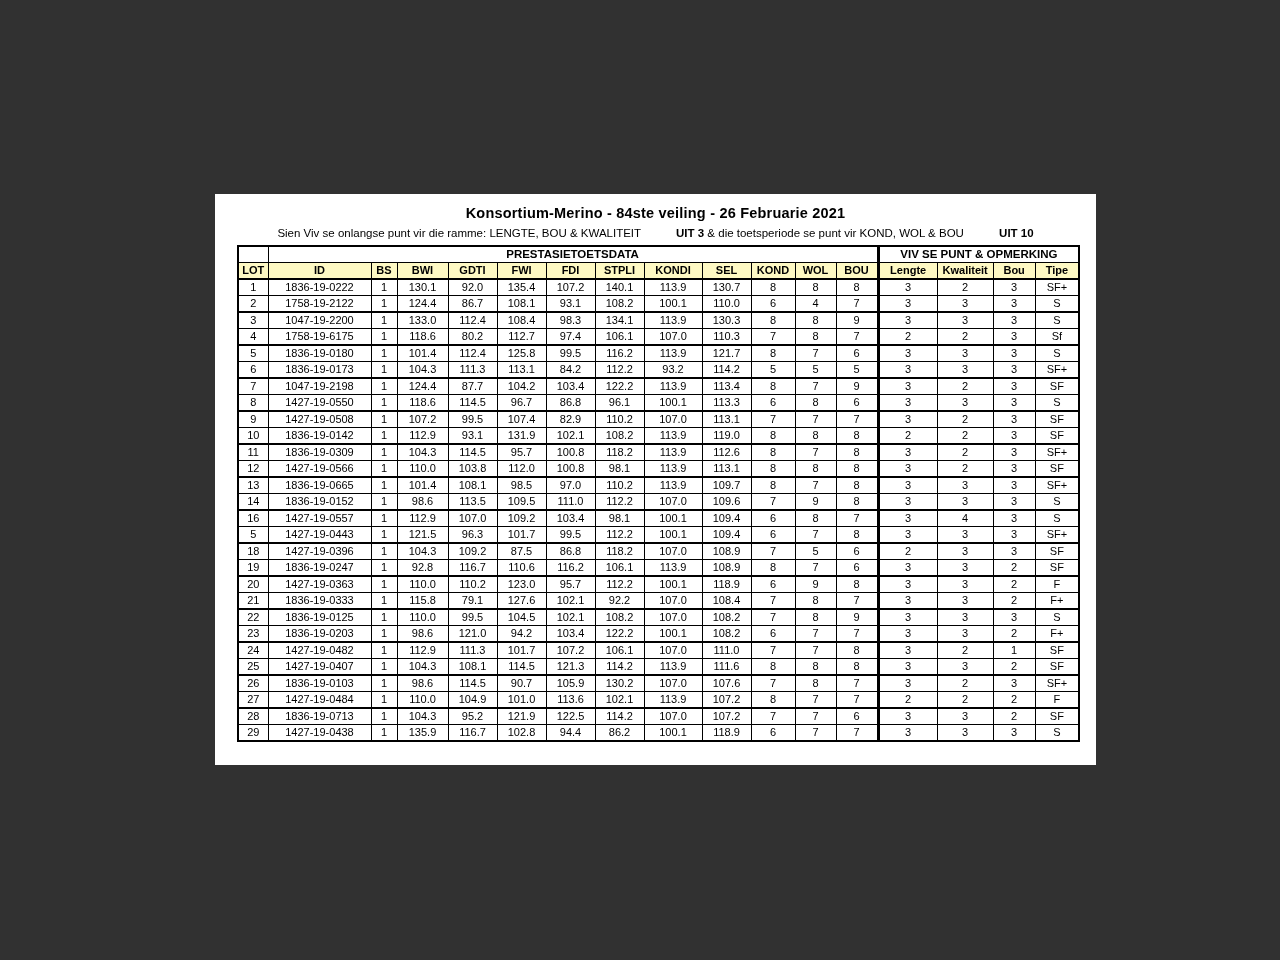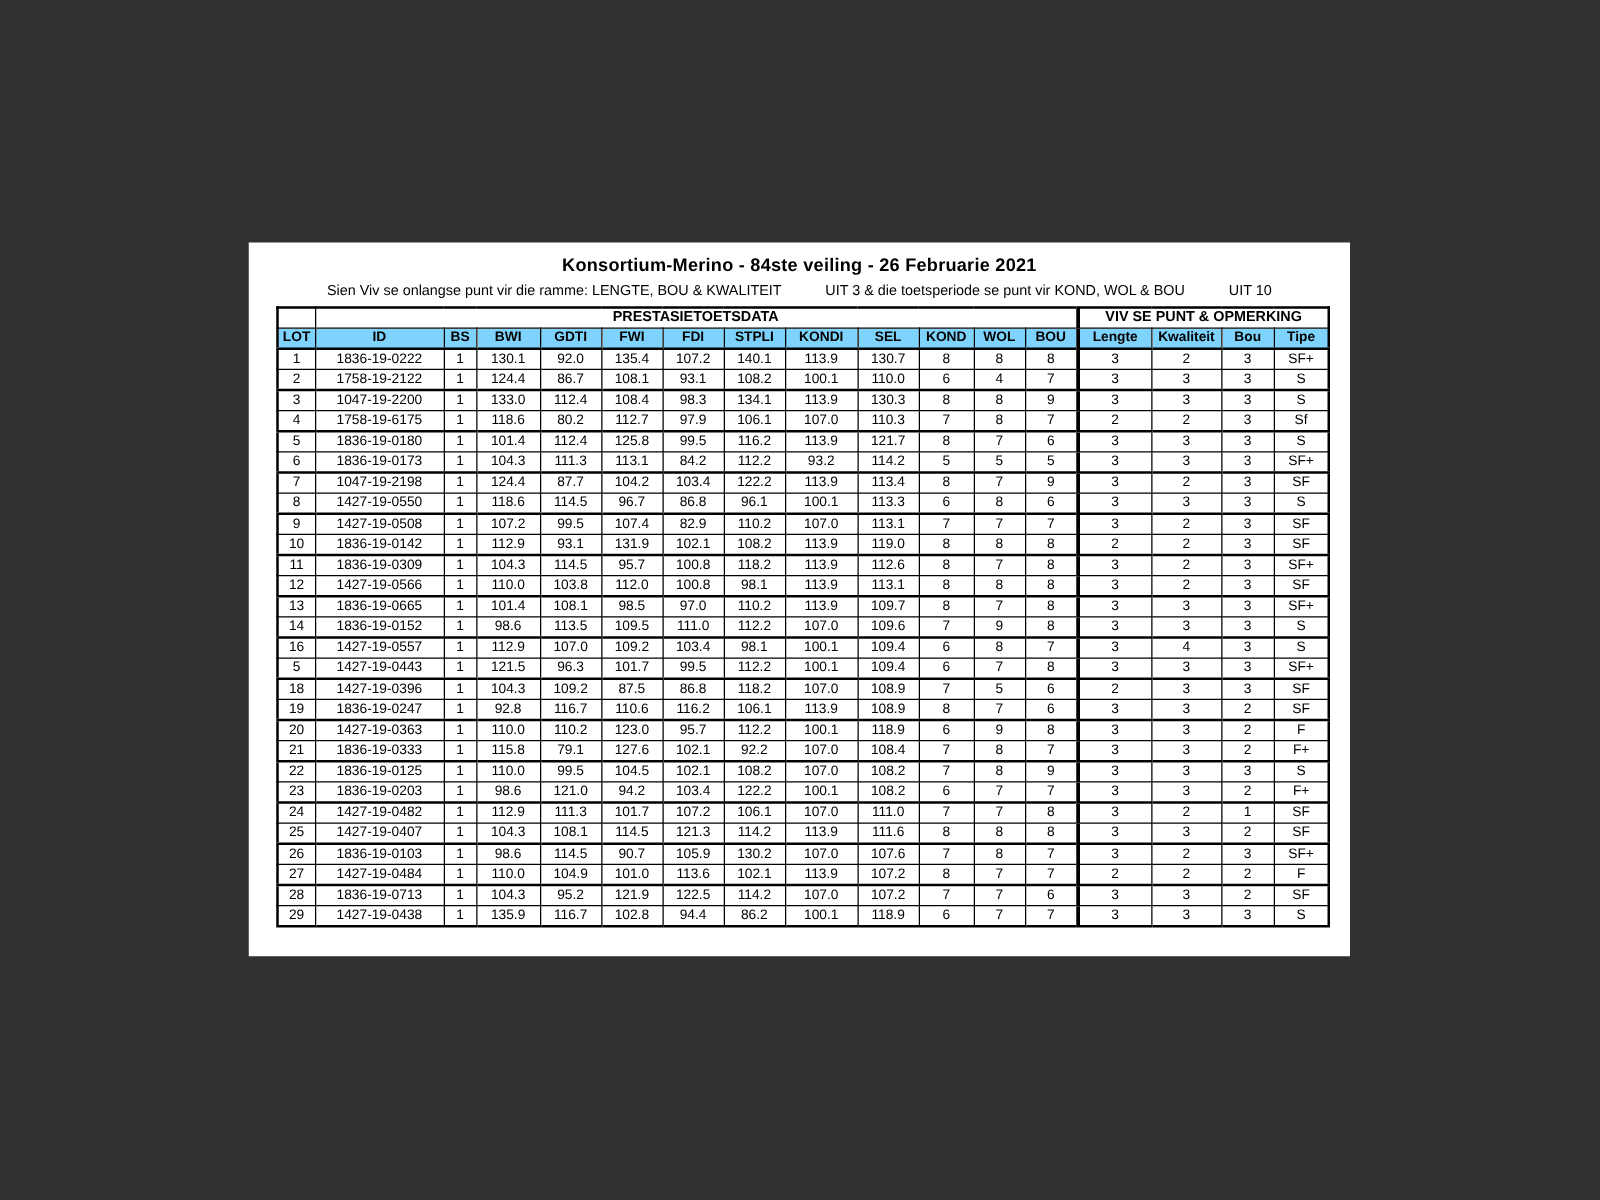--- a/index.html
+++ b/index.html
@@ -6,40 +6,40 @@
     margin: 0;
     padding: 0;
     width: 1280px;
     height: 960px;
     background: #313131;
     font-family: "Liberation Sans", sans-serif;
     overflow: hidden;
   }
   .sheet {
     position: absolute;
-    left: 199px;
+    left: 215px;
     top: 194px;
     width: 881px;
     height: 571px;
     background: #ffffff;
     color: #000000;
   }
   .doc-title {
     text-align: center;
     font-weight: bold;
     font-size: 14.5px;
     margin-top: 11px;
     letter-spacing: 0.2px;
   }
   .doc-subtitle {
     text-align: center;
     font-size: 11.5px;
     margin-top: 6px;
   }
-  .doc-subtitle b { font-weight: normal; padding-left: 32px; }
+  .doc-subtitle b { font-weight: bold; padding-left: 32px; }
   table.data {
     position: absolute;
     left: 22px;
     top: 51px;
     width: 748px;
     border-collapse: collapse;
     table-layout: fixed;
     font-size: 11px;
   }
   table.data th, table.data td {
@@ -53,21 +53,21 @@
     white-space: nowrap;
   }
   table.data { border: 2px solid #000; }
   tr.group-row th {
     font-weight: bold;
     font-size: 11.5px;
     background: #ffffff;
   }
   tr.header-row th {
     font-weight: bold;
-    background: #7dd3fc;
+    background: #fef9c3;
     border-bottom-width: 2px;
   }
   tbody tr:nth-child(even) td { border-bottom-width: 2px; }
   .divider-left { border-left: 3px solid #000 !important; }
   tbody td { font-weight: normal; }
 </style>
 </head>
 <body>
 
 <div class="sheet">
@@ -178,21 +178,21 @@
           <td>3</td>
           <td>S</td>
         </tr>
         <tr>
           <td>4</td>
           <td>1758-19-6175</td>
           <td>1</td>
           <td>118.6</td>
           <td>80.2</td>
           <td>112.7</td>
-          <td>97.9</td>
+          <td>97.4</td>
           <td>106.1</td>
           <td>107.0</td>
           <td>110.3</td>
           <td>7</td>
           <td>8</td>
           <td>7</td>
           <td class="divider-left">2</td>
           <td>2</td>
           <td>3</td>
           <td>Sf</td>

